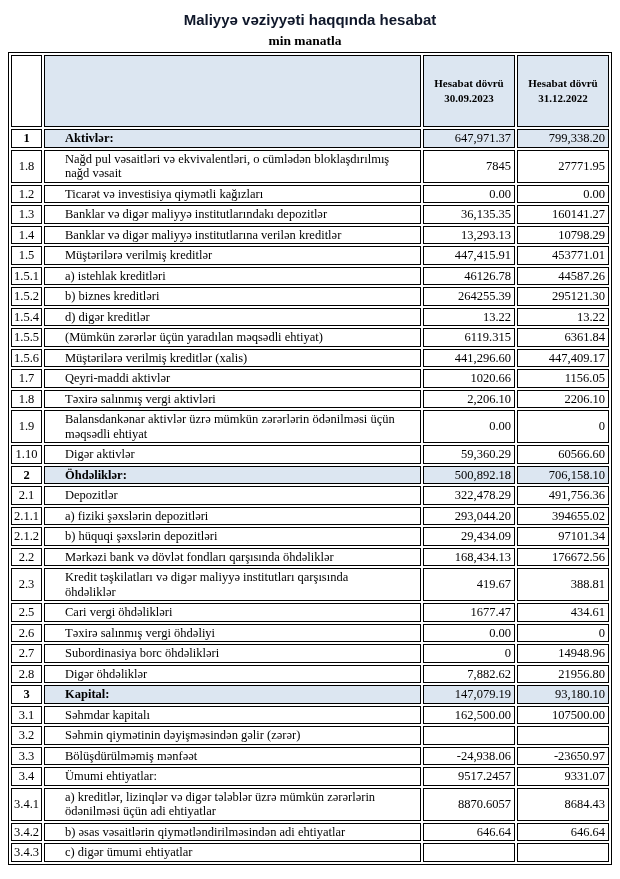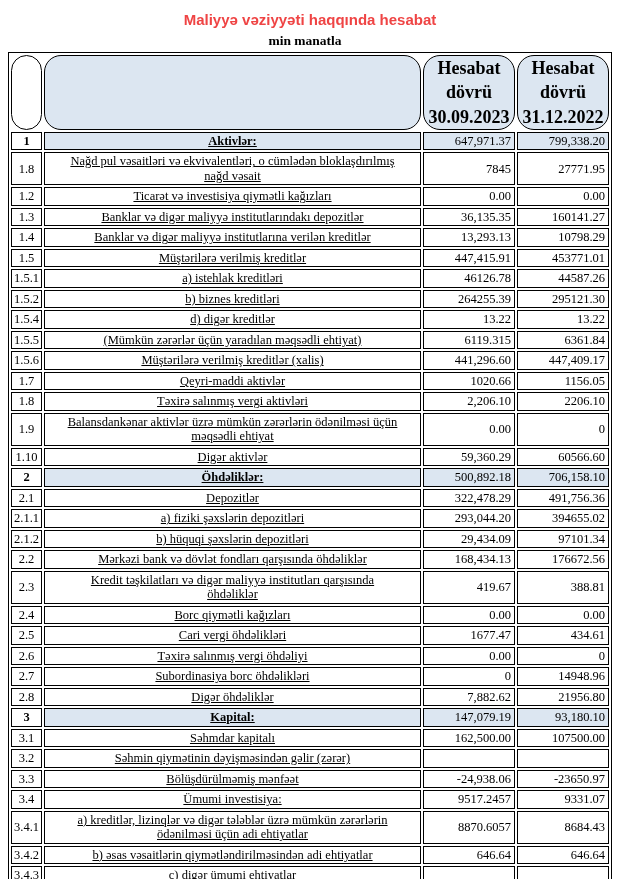--- a/index.html
+++ b/index.html
@@ -12,21 +12,21 @@
     color: #000;
     position: relative;
     overflow: hidden;
   }
   .title {
     padding-top: 11px;
     text-align: center;
     font-family: "Liberation Sans", sans-serif;
     font-size: 15px;
     font-weight: bold;
-    color: #ef4444;
+    color: #0f172a;
   }
   .unit-note {
     text-align: center;
     padding-right: 10px;
     margin-top: 5px;
     margin-bottom: 3px;
     font-family: "Liberation Serif", serif;
     font-size: 13.5px;
     font-weight: bold;
   }
@@ -42,32 +42,31 @@
     border: 1px solid var(--border-c);
     font-family: "Liberation Serif", serif;
     font-size: 12.5px;
     vertical-align: middle;
     overflow: hidden;
   }
   col.c-num { width: 31px; }
   col.c-desc { width: auto; }
   col.c-val { width: 92px; }
   thead th {
-    height: 44px;
+    height: 72px;
     background: var(--header-bg);
     font-weight: bold;
-    font-size: 18px;
+    font-size: 11px;
     text-align: center;
     line-height: 1.35;
-    border-radius: 17px;
   }
   thead th.blank { background: #ffffff; }
   td { height: 16px; line-height: 1.16; padding: 1px 2px; }
   td.num { text-align: center; padding: 1px 1px; }
-  td.desc { text-align: center; padding: 1px 20px; text-decoration: underline; }
+  td.desc { text-align: left; padding: 1px 20px; }
   td.val { text-align: right; padding: 1px 3px; }
   tr.section td { background: var(--header-bg); }
   tr.section td.num { background: #ffffff; font-weight: bold; }
   tr.section td.desc { font-weight: bold; }
 </style>
 </head>
 <body>
 
 <div class="page">
   <div class="title">Maliyyə vəziyyəti haqqında hesabat</div>
@@ -215,26 +214,20 @@
           <td class="val">168,434.13</td>
           <td class="val">176672.56</td>
         </tr>
         <tr>
           <td class="num">2.3</td>
           <td class="desc">Kredit təşkilatları və digər maliyyə institutları qarşısında öhdəliklər</td>
           <td class="val">419.67</td>
           <td class="val">388.81</td>
         </tr>
         <tr>
-          <td class="num">2.4</td>
-          <td class="desc">Borc qiymətli kağızları</td>
-          <td class="val">0.00</td>
-          <td class="val">0.00</td>
-        </tr>
-        <tr>
           <td class="num">2.5</td>
           <td class="desc">Cari vergi öhdəlikləri</td>
           <td class="val">1677.47</td>
           <td class="val">434.61</td>
         </tr>
         <tr>
           <td class="num">2.6</td>
           <td class="desc">Təxirə salınmış vergi öhdəliyi</td>
           <td class="val">0.00</td>
           <td class="val">0</td>
@@ -270,21 +263,21 @@
           <td class="val"></td>
         </tr>
         <tr>
           <td class="num">3.3</td>
           <td class="desc">Bölüşdürülməmiş mənfəət</td>
           <td class="val">-24,938.06</td>
           <td class="val">-23650.97</td>
         </tr>
         <tr>
           <td class="num">3.4</td>
-          <td class="desc">Ümumi investisiya:</td>
+          <td class="desc">Ümumi ehtiyatlar:</td>
           <td class="val">9517.2457</td>
           <td class="val">9331.07</td>
         </tr>
         <tr>
           <td class="num">3.4.1</td>
           <td class="desc">a) kreditlər, lizinqlər və digər tələblər üzrə mümkün zərərlərin ödənilməsi üçün adi ehtiyatlar</td>
           <td class="val">8870.6057</td>
           <td class="val">8684.43</td>
         </tr>
         <tr>

